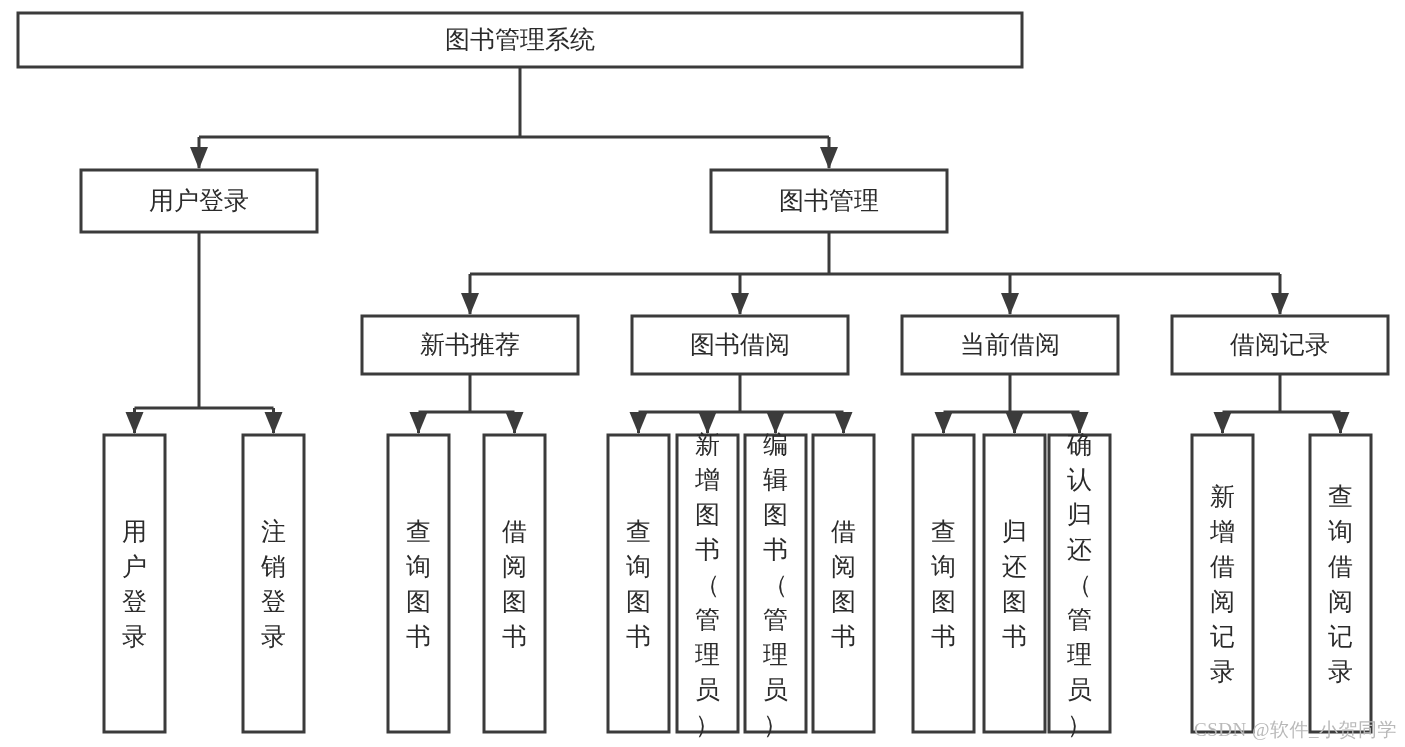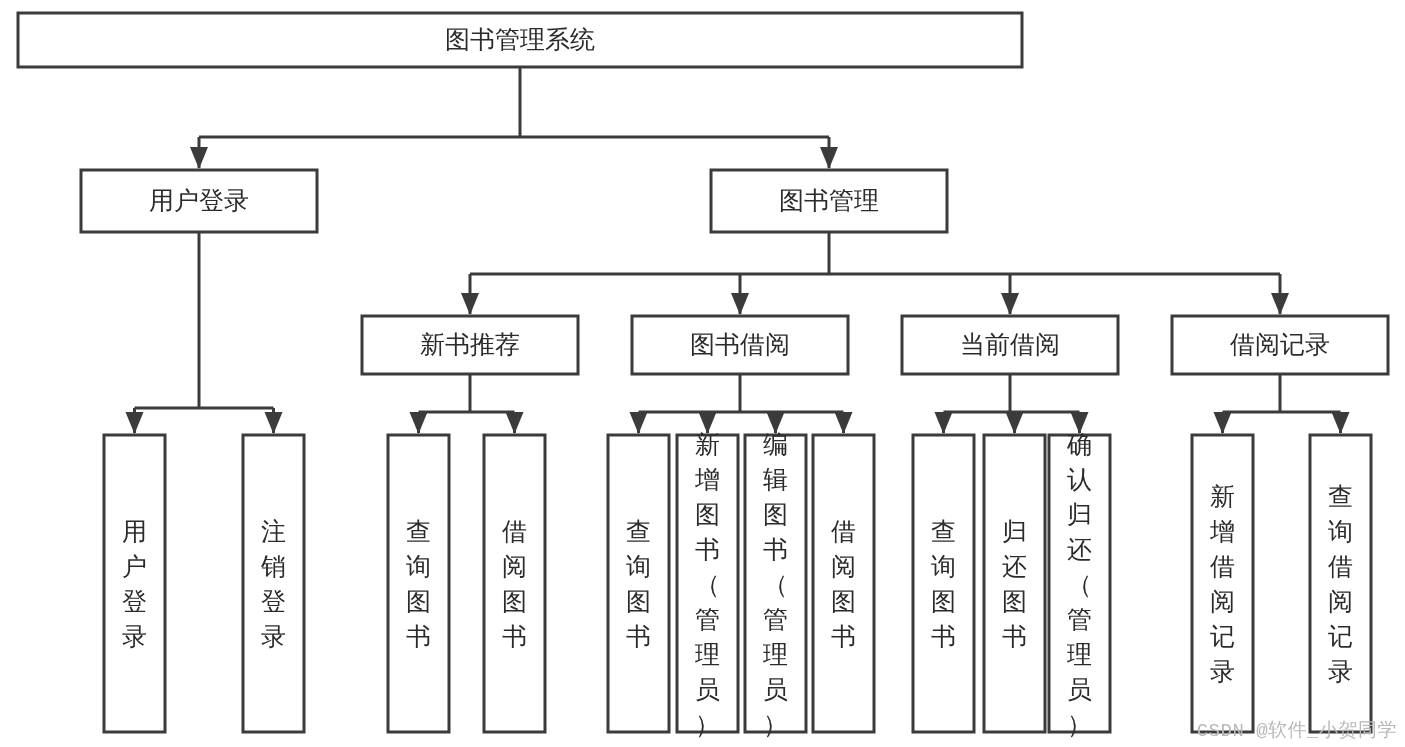--- a/index.html
+++ b/index.html
@@ -53,21 +53,21 @@
     font-family: "DejaVu Sans", "Liberation Sans", sans-serif;
     font-size: 25px;
     fill: #2b2b2b;
     text-anchor: middle;
     white-space: pre;
   }
   .watermark-text {
     position: absolute;
     right: 8px;
     bottom: 4px;
-    font-family: Liberation Mono, monospace;
+    font-family: Liberation Serif, serif;
     font-size: 19px;
     color: #b9b9b9;
     letter-spacing: 0.5px;
     user-select: none;
     pointer-events: none;
     white-space: pre;
   }
 </style>
 </head>
 <body>

